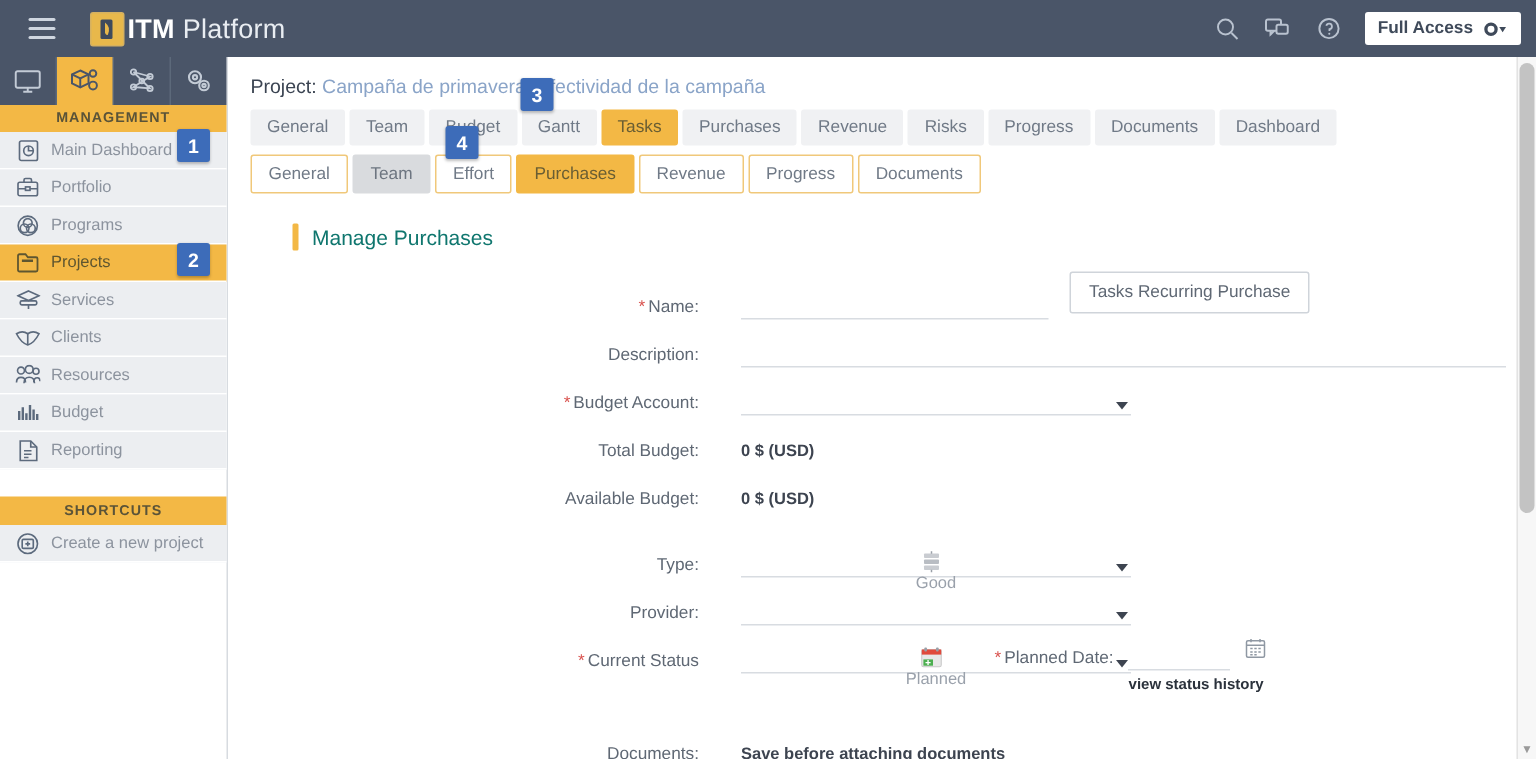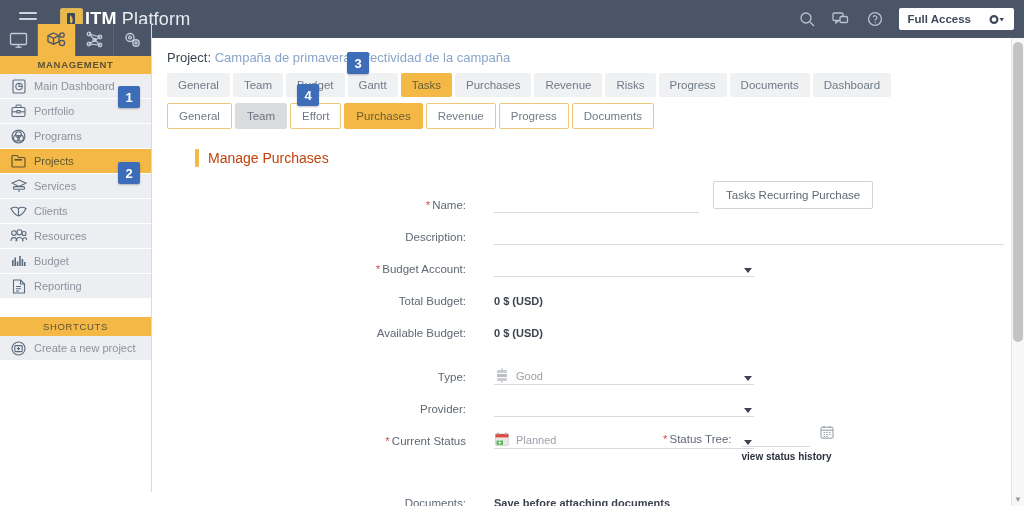--- a/index.html
+++ b/index.html
@@ -33,27 +33,27 @@
   .logo-text b { font-weight: 700; }
   .logo-text span.light { font-weight: 400; color: #e9edf2; }
 
   .topbar-right {
     margin-left: auto; display:flex; align-items:center; gap: 14px;
     padding-right: 10px;
   }
   .tb-icon { width: 20px; height: 20px; color: #b9c2cf; cursor: pointer; display:flex; align-items:center; justify-content:center;}
   .full-access {
     background: #ffffff; color: #3f4a5a; font-size: 11.5px;
-    padding: 5px 9px; border-radius: 2px; display:flex; align-items:center; gap:18px;
+    padding: 5px 9px; border-radius: 2px; display:flex; align-items:center; gap:7px;
     cursor: pointer; white-space: nowrap; font-weight:600;
   }
 
   
   .sidebar {
-    position: absolute; top: 24px; left: 0; width: 152px; height: 468px;
+    position: absolute; top: 38px; left: 0; width: 152px; height: 468px;
     background: #ffffff; border-right: 1px solid #d7dbe0;
   }
   .mgmt-icons {
     height: 32px; background: #4a5568; display:flex; align-items:center;
   }
   .mgmt-icons .mi {
     flex: 1; height: 32px; display:flex; align-items:center; justify-content:center;
     color: #c3cbd6; cursor: pointer; border-right: 1px solid #5c697a;
   }
   .mgmt-icons .mi:last-child { border-right: none; }
@@ -67,21 +67,21 @@
     height: 25px; display: flex; align-items: center; gap: 7px;
     padding-left: 10px; background: #eceef1; border-bottom: 1px solid #ffffff;
     color: #8c939e; font-size: 11px; cursor: pointer;
   }
   .nav-item.active { background: #f3b845; color: #5f5630; }
   .nav-ico { width: 17px; height: 17px; flex: 0 0 17px; display:flex; align-items:center; justify-content:center; color:#5c6a7d; }
   .nav-item.active .nav-ico { color:#5f5630; }
 
   .shortcuts-header {
     margin-top: 18px; height: 19px; background: #f3b845; color: #5a5338;
-    font-size: 9.5px; letter-spacing: .7px; text-align: center; line-height: 19px; font-weight:400;
+    font-size: 9.5px; letter-spacing: .7px; text-align: center; line-height: 19px; font-weight:700;
   }
 
   
   .content {
     position: absolute; top: 38px; left: 153px; width: 858px; height: 468px;
     background: #ffffff; overflow: hidden;
   }
   .breadcrumb { padding: 12px 0 0 14px; font-size: 13px; color: #3b4452; }
   .breadcrumb .proj-name { color: #8aa4c8; }
 
@@ -96,41 +96,41 @@
   .tab2 {
     background: #ffffff; color: #707a87; font-size: 11.5px;
     padding: 6px 11px; border: 1px solid #f0c87a; border-radius: 2px;
     cursor: pointer; white-space: nowrap;
   }
   .tab2.active { background: #f3b845; color: #6a5e33; border-color: #f3b845; }
   .tab2.grey { background: #d9dbde; color: #6d7580; border-color: #d9dbde; }
 
   .section-title {
     display: flex; align-items: center; gap: 9px;
-    margin: 20px 0 0 14px; font-size: 14px; color: #c2410c; padding-left: 28px;
+    margin: 20px 0 0 14px; font-size: 14px; color: #0f766e; padding-left: 28px;
   }
   .section-title .bar { width: 4px; height: 18px; background: #f3b845; border-radius: 1px; }
 
   
   .form { position: relative; margin-top: 14px; }
   .frow { display: flex; align-items: flex-end; height: 32px; gap: 16px; }
   .flabel {
     width: 325px; text-align: right; padding-right: 12px;
     font-size: 11.5px; color: #5f6874; line-height: 16px;
   }
   .req { color: #d9534f; margin-right: 2px; }
   .fctl { position: relative; }
   .underline {
     border-bottom: 1px solid #d8dce1; height: 18px;
     display: flex; align-items: center; position: relative;
   }
   .u-name { width: 205px; }
   .u-desc { width: 510px; }
   .u-sel  { width: 260px; }
-  .u-wide { width: 260px; }
+  .u-wide { width: 260px; flex-direction: column; }
   .caret {
     position: absolute; right: 2px; bottom: 3px;
     width: 0; height: 0; border-left: 4px solid transparent;
     border-right: 4px solid transparent; border-top: 5px solid #3d4450;
   }
   .sel-ico { width: 16px; height: 15px; margin-right: 6px; flex: 0 0 16px; }
   .sel-val { font-size: 11px; color: #9aa1ab; }
   .static-val { font-size: 11px; color: #3d4450; font-weight: 700; padding-bottom: 2px; }
 
   .btn-recurring {
@@ -523,21 +523,21 @@
 
     <div class="frow">
       <div class="flabel">Documents:</div>
       <div class="fctl">
         <div class="static-val">Save before attaching documents</div>
       </div>
     </div>
 
     <div class="status-date-block">
       <div class="sd-label">
-        <span class="req">*</span><span>Status Tree:</span>
+        <span class="req">*</span><span>Planned Date:</span>
       </div>
       <div class="sd-field">
         <div class="sd-underline"></div>
         <div class="cal-ico">
           <svg width="14" height="14" viewBox="0 0 14 14" fill="none" stroke="currentColor" stroke-width="1">
             <rect x="1" y="2.2" width="12" height="11" rx="1"></rect>
             <path d="M1 5.2 h12"></path>
             <path d="M4 1 v2.2 M10 1 v2.2"></path>
             <path d="M3.5 7.4 h1.6 M6.2 7.4 h1.6 M8.9 7.4 h1.6 M3.5 9.6 h1.6 M6.2 9.6 h1.6 M8.9 9.6 h1.6 M3.5 11.5 h1.6 M6.2 11.5 h1.6"></path>
           </svg>

